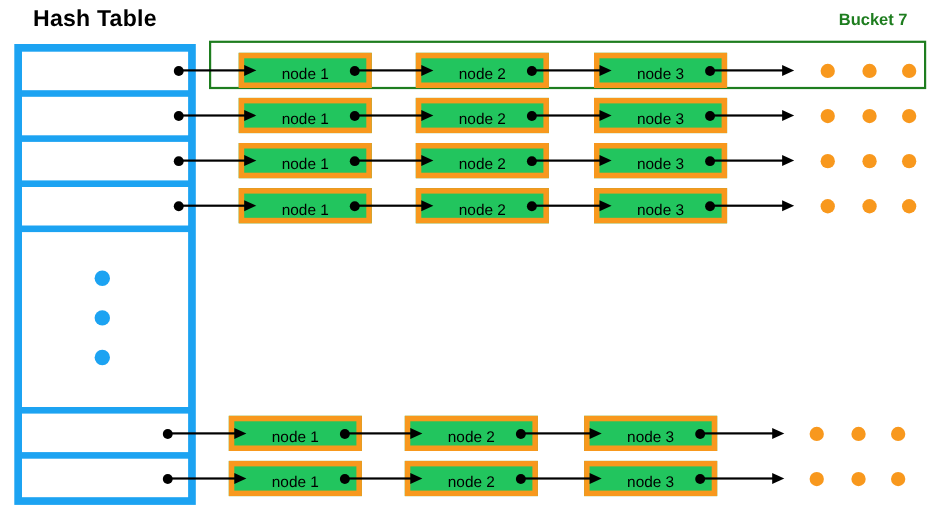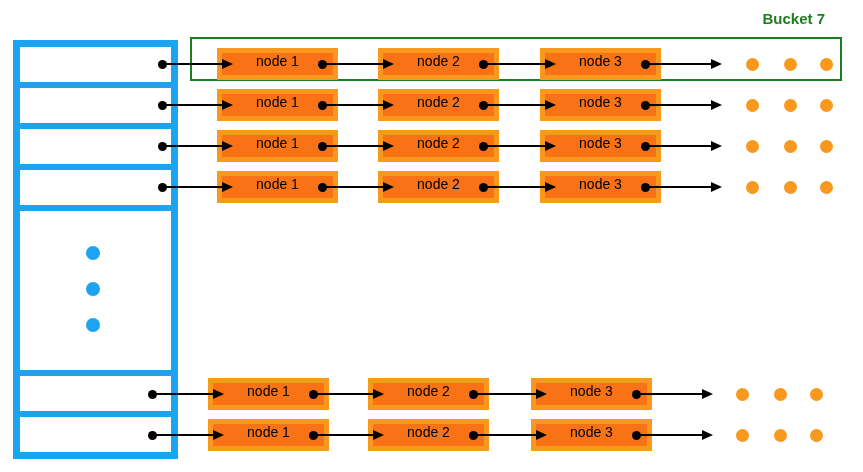--- a/index.html
+++ b/index.html
@@ -61,23 +61,23 @@
     border-radius: 50%;
     background: var(--c-array_blue, #1CA3F2);
   }
   .chain-row { }
   .nbox {
     position: absolute;
     width: 121px;
     height: 32px;
     box-sizing: border-box;
     border: 5px solid var(--c-node_orange, #F8981D);
-    background: #f97316;
+    background: #22c55e;
     display: flex;
-    align-items: flex-start;
+    align-items: flex-end;
     justify-content: center;
   }
   .nbox span {
     font-size: 14px;
     color: #000;
     white-space: nowrap;
   }
   .line {
     position: absolute;
     height: 2px;
@@ -103,20 +103,21 @@
     width: 13px;
     height: 13px;
     border-radius: 50%;
     background: var(--c-node_orange, #F8981D);
   }
 </style>
 </head>
 <body>
 
 <div class="canvas">
+  <div class="title">Hash Table</div>
   <div class="bucket-label">Bucket 7</div>
   <div class="bucket-outline"></div>
 
   <div class="htable" id="htable">
     <div class="hcell" style="top:7px"></div>
     <div class="hcell" style="top:48px"></div>
     <div class="hcell" style="top:89px"></div>
     <div class="hcell" style="top:130px"></div>
     <div class="hcell tall" style="top:171px" id="ellipsis-cell"></div>
     <div class="hcell" style="top:336px"></div>

